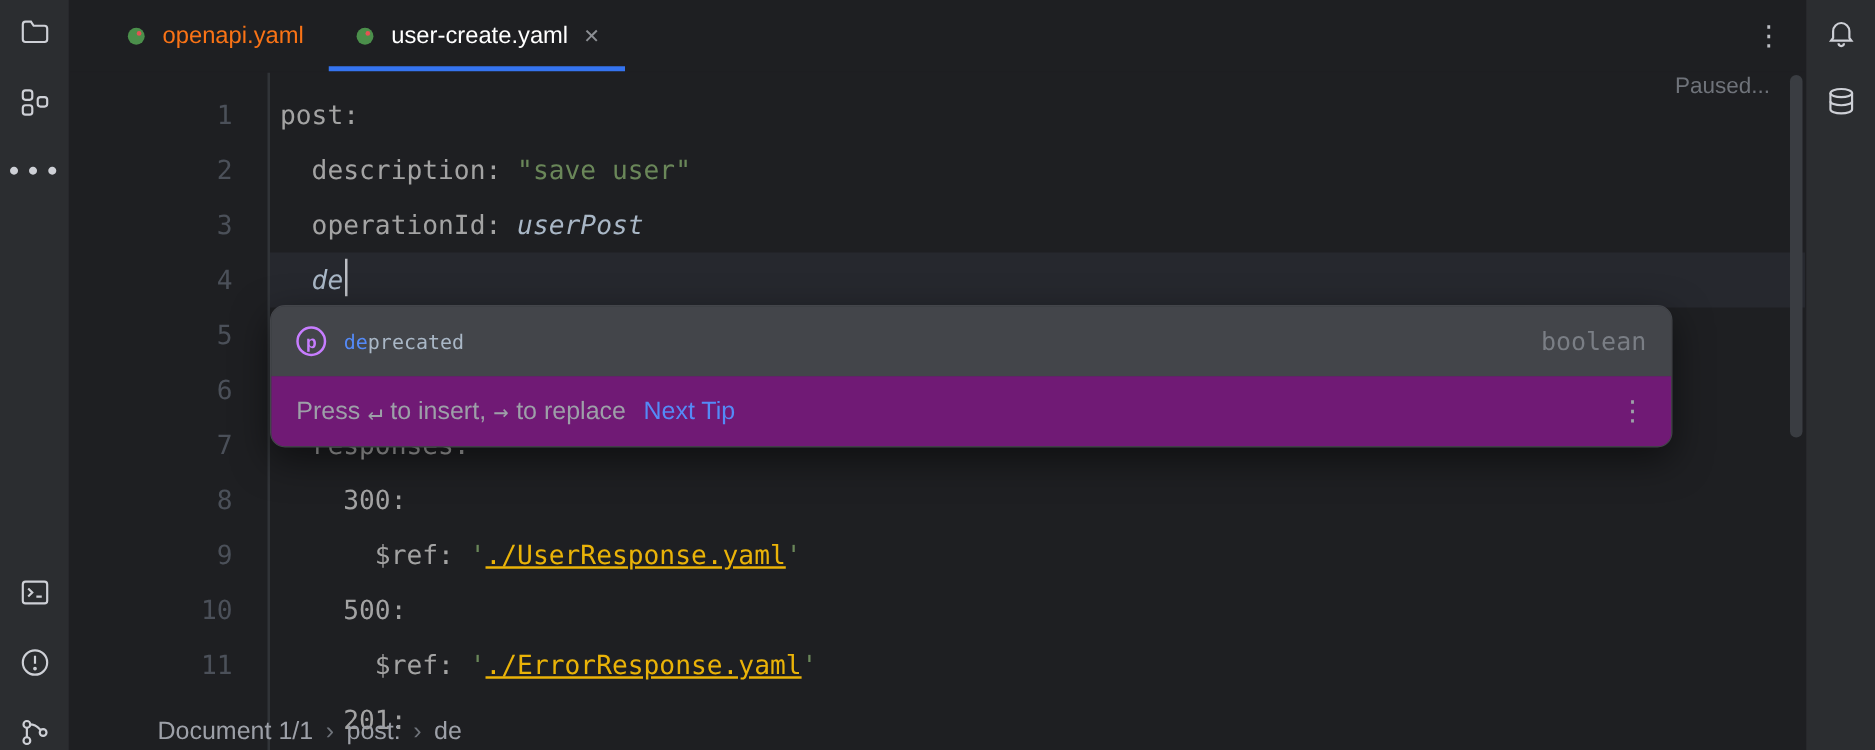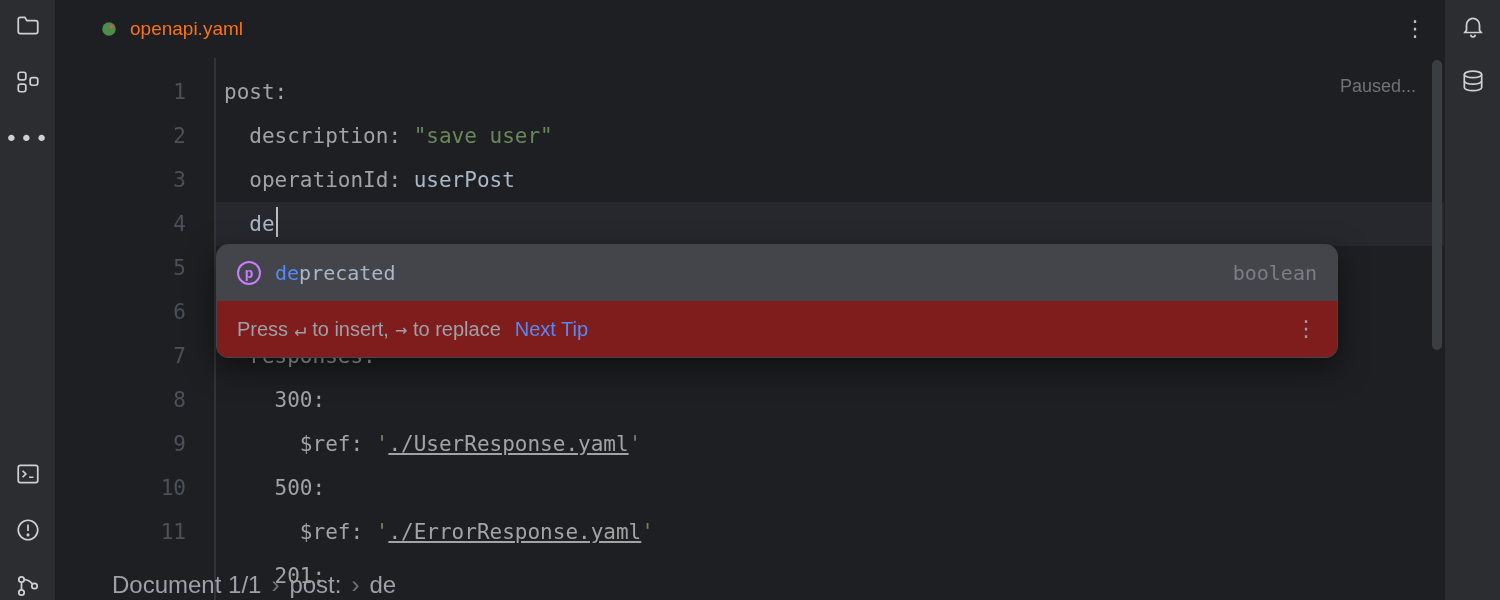--- a/index.html
+++ b/index.html
@@ -25,37 +25,37 @@
   .tabbar .menu { margin-left:auto; padding:0 18px; display:flex; align-items:center; color:#bcbec4; font-size:22px; cursor:pointer;}
   
   .editor-wrap { flex:1; display:flex; position:relative; overflow:hidden; }
   .gutter { width:160px; text-align:right; padding-right:28px; padding-top:12px; color:#4b5059; font-size:21px; line-height:44px; user-select:none; border-right:2px solid #313438;}
   .gutter .ln { height:44px; }
   .code { flex:1; padding-top:12px; font-size:21px; line-height:44px; position:relative; }
   .cline { height:44px; white-space:pre; padding-left:8px;}
   .cline.current { background:#26282e; }
   .k-key { color:#a3a3a3; } 
   .k-str { color:#6a8759; } 
-  .k-txt { color:#a9b7c6; }
-  .k-link { color:#a3a3a3; text-decoration: underline; }
+  .k-txt { color:#a9b7c6;font-style:italic; }
+  .k-link { color:#eab308; text-decoration: underline; }
   .caret { display:inline-block; width:2px; height:30px; background:#bcbec4; vertical-align:-6px; margin-left:1px;}
-  .paused { position:absolute; top:18px; right:28px; color:#6f737a; font-size:18px; font-family:-apple-system,'Segoe UI',sans-serif;}
+  .paused { position:absolute; top:0; right:28px; color:#6f737a; font-size:18px; font-family:-apple-system,'Segoe UI',sans-serif;}
   
   .popup { position:absolute; left:160px; top:186px; width:1122px; background:#393b40; border:1px solid #43454a; border-radius:12px; box-shadow:0 10px 30px rgba(0,0,0,.5); overflow:hidden; }
   .popup-row { display:flex; align-items:center; height:56px; padding:0 20px; background:#43454a; }
   .p-icon { width:24px; height:24px; border:2px solid #c77dff; border-radius:50%; display:flex; align-items:center; justify-content:center; color:#c77dff; font-size:14px; font-weight:600; margin-right:14px; font-family:-apple-system,sans-serif;}
-  .p-label { font-size:20px; color:#a9b7c6; }
+  .p-label { font-size:16px; color:#a9b7c6; }
   .p-label .match { color:#548af7; }
   .p-type { margin-left:auto; color:#7a7e85; font-size:20px; }
-  .popup-hint { display:flex; align-items:center; height:56px; padding:0 20px; background:#7f1d1d; color:#9da0a8; font-size:20px; font-family:-apple-system,'Segoe UI',sans-serif; gap:6px;}
+  .popup-hint { display:flex; align-items:center; height:56px; padding:0 20px; background:#701a75; color:#9da0a8; font-size:20px; font-family:-apple-system,'Segoe UI',sans-serif; gap:6px;}
   .popup-hint .key { font-family: ui-monospace, monospace; }
   .popup-hint .link { color:#548af7; margin-left:8px; cursor:pointer;}
   .popup-hint .more { margin-left:auto; color:#9da0a8; font-size:22px; cursor:pointer;}
   
-  .crumbs { position:absolute; left:56px; bottom:0; height:30px; display:flex; align-items:center; gap:10px; color:#9da0a8; font-size:24px; font-family:-apple-system,'Segoe UI',sans-serif;}
+  .crumbs { position:absolute; left:70px; bottom:0; height:30px; display:flex; align-items:center; gap:10px; color:#9da0a8; font-size:20px; font-family:-apple-system,'Segoe UI',sans-serif;}
   .crumbs .sep { color:#6f737a; }
   
   .vscroll { position:absolute; right:0; top:58px; width:14px; height:300px; background:transparent;}
   .vscroll .thumb { position:absolute; top:2px; right:2px; width:10px; height:290px; background:#3a3d42; border-radius:5px;}
 </style>
 </head>
 <body>
 
 <div class="root">
 
@@ -101,20 +101,30 @@
 
     <div class="tabbar">
       <div class="tab">
         <span class="file-icon">
           <svg viewBox="0 0 24 24">
               <circle cx="12" cy="12" r="9" fill="#4b8f4b"></circle>
               <circle cx="15" cy="9" r="2.5" fill="#e55353"></circle>
             </svg>
         </span>
         <span>openapi.yaml</span>
+      </div>
+      <div class="tab active">
+        <span class="file-icon">
+          <svg viewBox="0 0 24 24">
+              <circle cx="12" cy="12" r="9" fill="#4b8f4b"></circle>
+              <circle cx="15" cy="9" r="2.5" fill="#e55353"></circle>
+            </svg>
+        </span>
+        <span>user-create.yaml</span>
+        <span class="close">✕</span>
       </div>
       <div class="menu">⋮</div>
     </div>
 
     <div class="editor-wrap">
       <div class="gutter">
         <div class="ln">1</div>
         <div class="ln">2</div>
         <div class="ln">3</div>
         <div class="ln">4</div>

